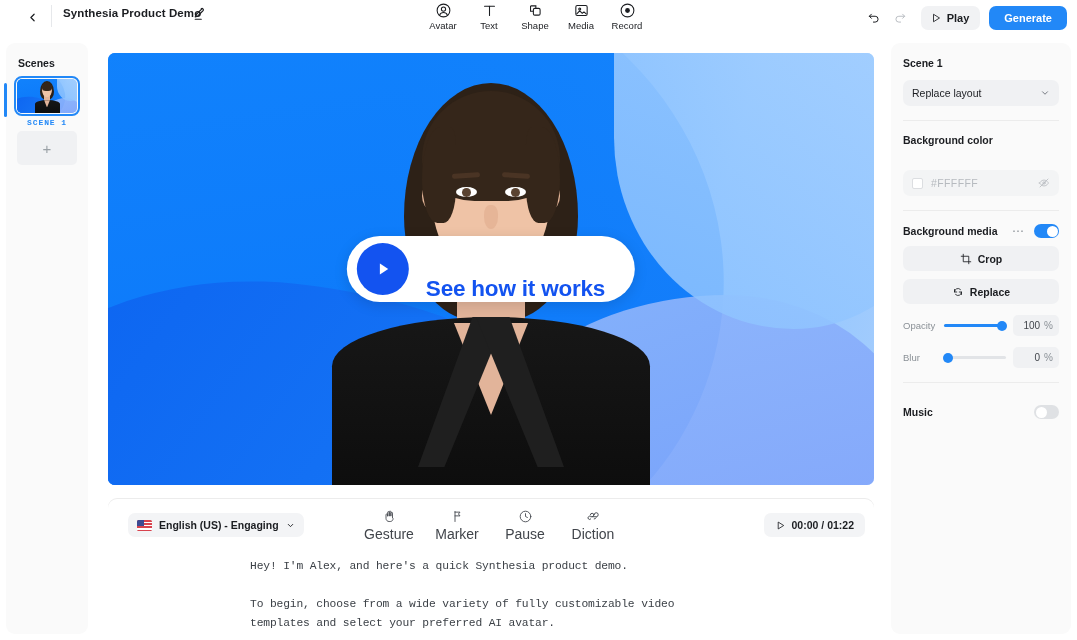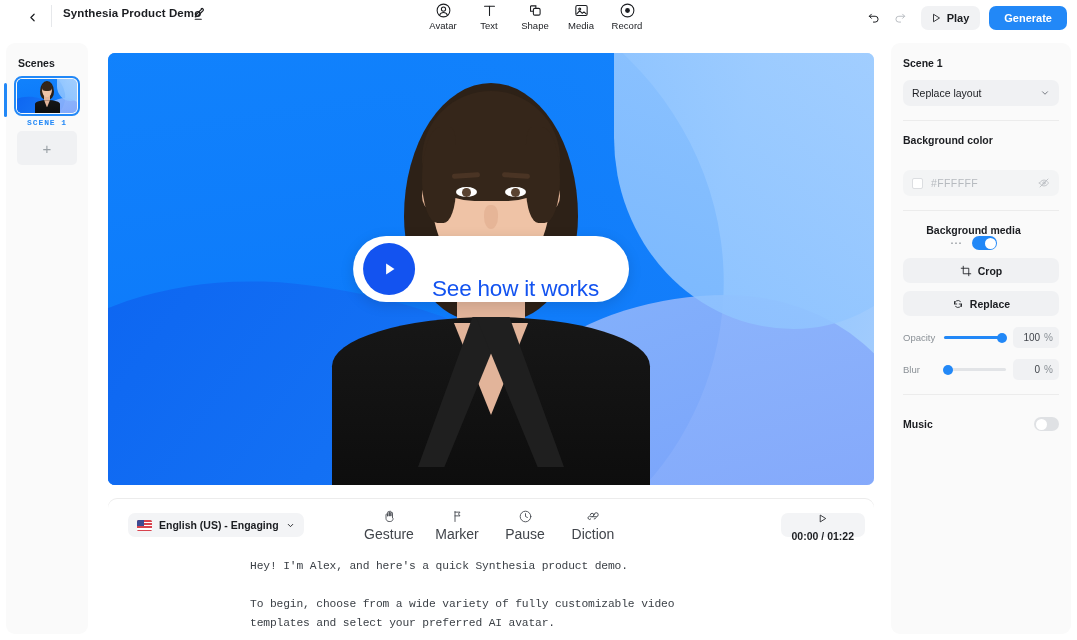--- a/index.html
+++ b/index.html
@@ -156,21 +156,21 @@
     position:absolute; left:50%; top:50%; transform:translate(-50%,-50%);
     display:flex; align-items:center; gap:17px;
     height:66px; padding:0 30px 0 10px;
     background:#ffffff; border-radius:34px; cursor:pointer;
     box-shadow:0 3px 14px rgba(0,0,0,.13);
   }
   .cta-circle {
     width:52px; height:52px; border-radius:50%; background:#1353f0;
     display:flex; align-items:center; justify-content:center;
   }
-  .cta-text { font-size:22.5px; font-weight:400; color:#1353f0; letter-spacing:-.2px; white-space:nowrap;margin-top:40px; }
+  .cta-text { font-size:22.5px; font-weight:700; color:#1353f0; letter-spacing:-.2px; white-space:nowrap;margin-top:40px; }
 
   
   .script {
     position:absolute; left:13px; top:456px; width:766px; height:184px;
     background:#ffffff; border-radius:9px 9px 0 0;
     box-shadow:0 -1px 0 #ececec;
   }
   .script-bar { position:relative; height:52px; }
   .lang-chip {
     position:absolute; left:20px; top:14px; height:24px;
@@ -185,21 +185,21 @@
 
   .stools { position:absolute; left:50%; top:8px; transform:translateX(-50%); display:flex; gap:18px; }
   .stool { display:flex; flex-direction:column; align-items:center; gap:2px; cursor:pointer; width:50px; }
   .stool .ico { height:17px; display:flex; align-items:flex-end; }
   .stool .lbl { font-size:14px; color:#41454b; }
 
   .timecode {
     position:absolute; right:9px; top:14px; height:24px;
     display:flex; align-items:center; gap:6px; padding:0 11px;
     background:#f3f4f6; border-radius:7px; cursor:pointer;
-    font-size:10.5px; font-weight:700; color:#1b1d21; white-space:nowrap;flex-direction:column;
+    font-size:10.5px; font-weight:700; color:#1b1d21; white-space:nowrap;
   }
 
   .script-body { padding:6px 0 0 142px; }
   .script-body p {
     font-family:"Liberation Mono", monospace;
     font-size:11.3px; color:#3c4147; line-height:19px; letter-spacing:-.15px;
     max-width:470px;
   }
   .script-body p + p { margin-top:19px; }
 
@@ -517,21 +517,21 @@
         <svg width="12" height="12" viewBox="0 0 24 24" fill="none" stroke="#b6babf" stroke-width="1.6" stroke-linecap="round" stroke-linejoin="round">
             <path d="M3 12s3.5-6 9-6 9 6 9 6-3.5 6-9 6-9-6-9-6Z"></path>
             <circle cx="12" cy="12" r="2.4"></circle>
             <line x1="4" y1="20" x2="20" y2="4"></line>
           </svg>
       </span>
     </div>
 
     <div class="hr"></div>
 
-    <div class="row-between" style="margin:13px 15px 0 0;flex-direction:column;">
+    <div class="row-between" style="margin:13px 0 0 0;">
       <span class="sect-label" style="margin:0;">Background media</span>
       <div style="display:flex;align-items:center;gap:9px;">
         <span class="dots">⋯</span>
         <span class="toggle on">
             <span class="knob"></span>
           </span>
       </div>
     </div>
 
     <div class="btn-soft">

